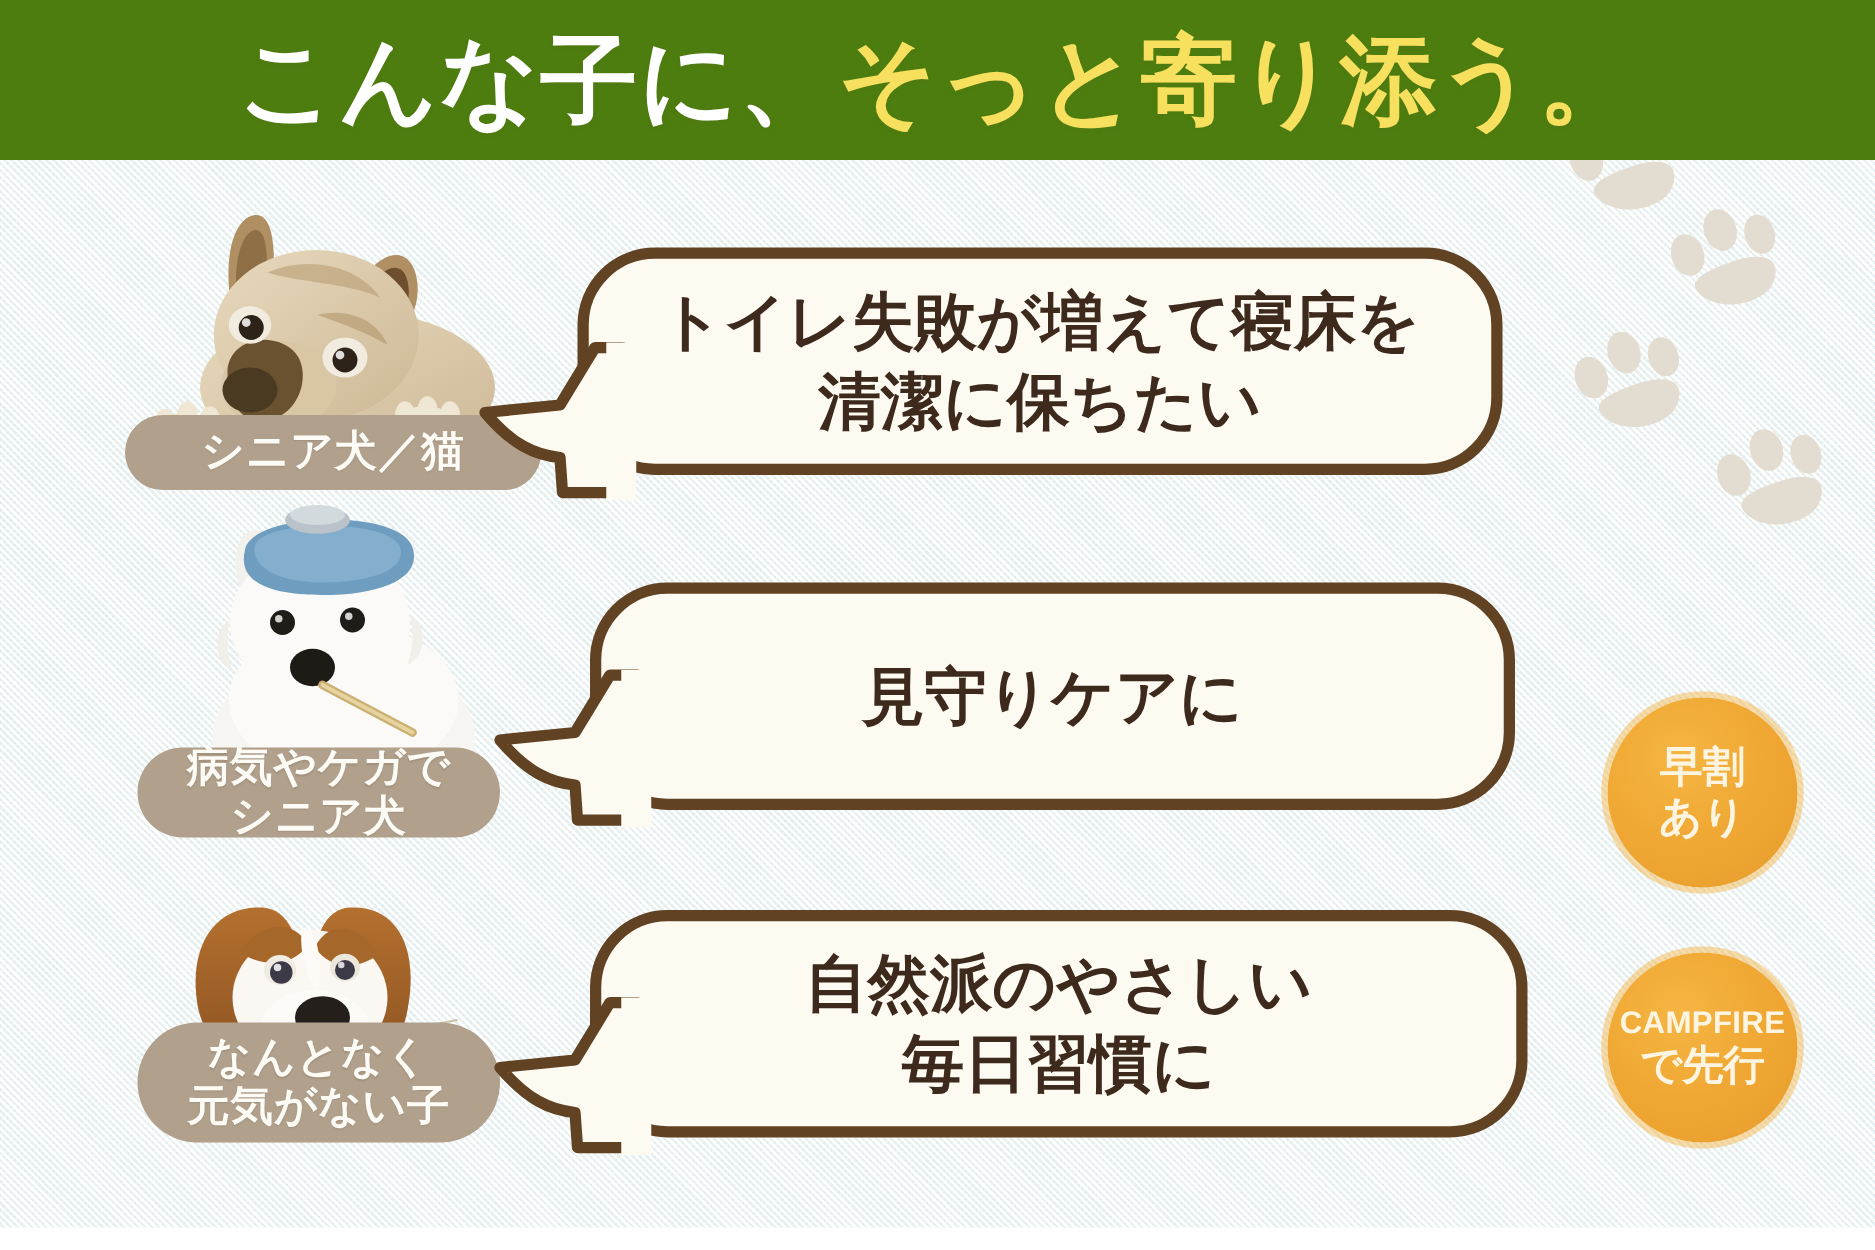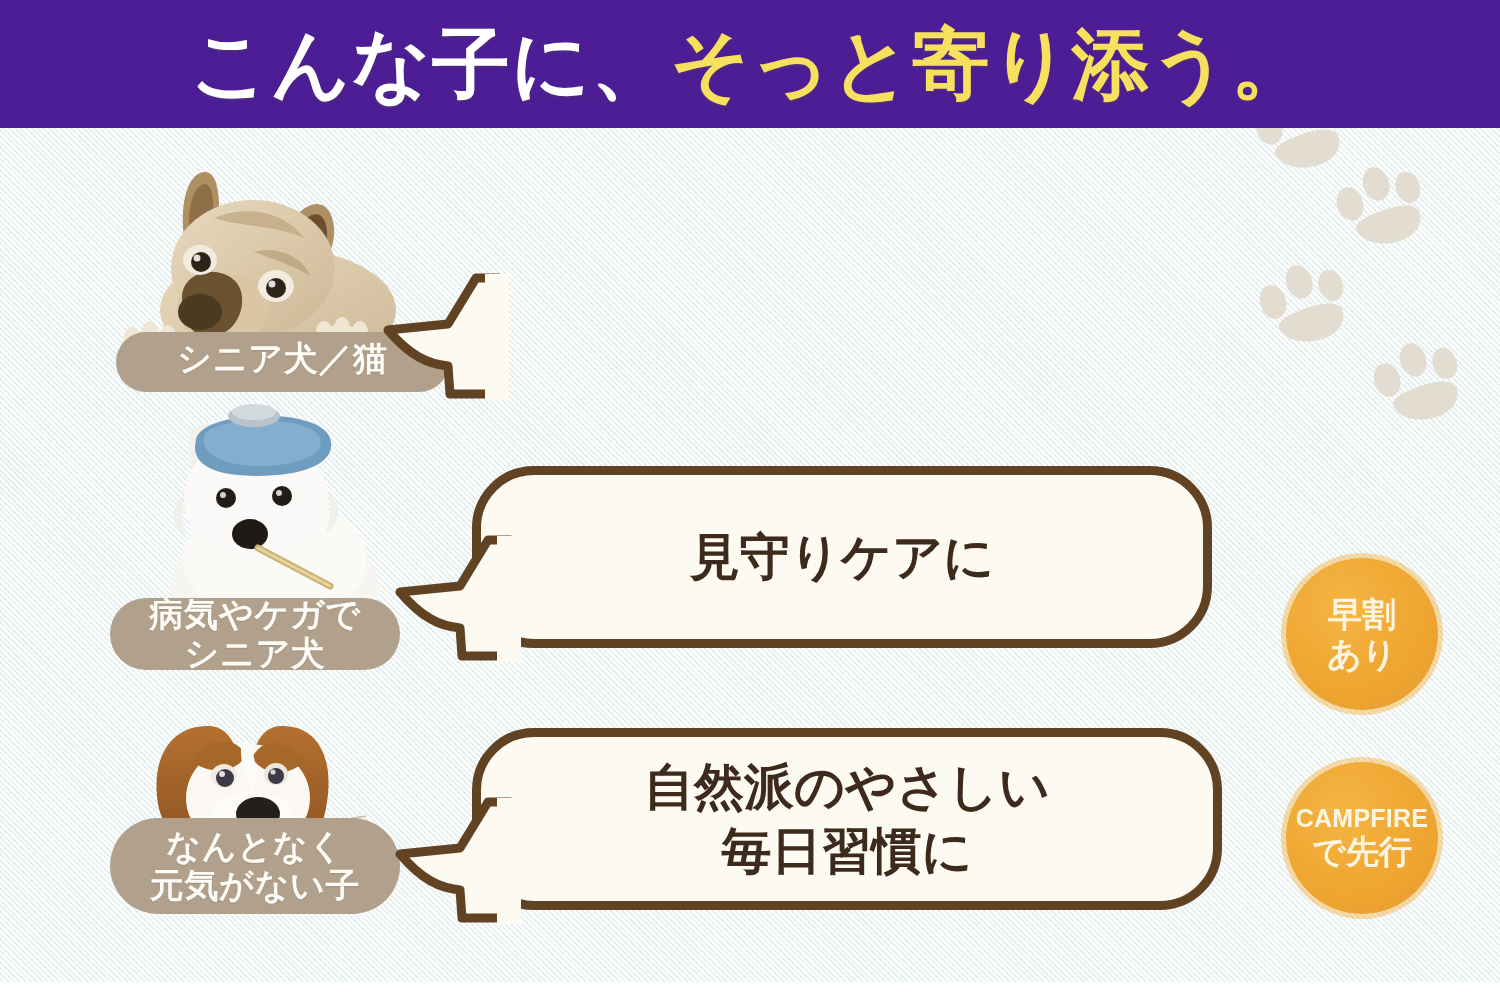--- a/index.html
+++ b/index.html
@@ -30,21 +30,21 @@
       linear-gradient(180deg, #f6fafa 0%, #edf3f3 40%, #f4f8f8 100%);
     z-index: 0;
   }
 
   
   .banner {
     position: absolute;
     left: 0; top: 0;
     width: 1500px;
     height: 128px;
-    background: #4c1d95;
+    background: #4d7c0f;
     z-index: 5;
     display: flex;
     align-items: center;
     justify-content: center;
   }
   .banner-title {
     font-size: 78px;
     font-weight: 700;
     letter-spacing: 0.01em;
     line-height: 1;
@@ -227,24 +227,28 @@
         <ellipse cx="32" cy="172" rx="8" ry="11"></ellipse>
         <ellipse cx="50" cy="176" rx="8" ry="11"></ellipse>
         <ellipse cx="222" cy="186" rx="30" ry="21"></ellipse>
         <ellipse cx="206" cy="172" rx="8" ry="11"></ellipse>
         <ellipse cx="224" cy="168" rx="8" ry="11"></ellipse>
         <ellipse cx="242" cy="172" rx="8" ry="11"></ellipse>
       </g>
     </g>
   </svg>
 
-  <div class="pet-label" style="left:116px; top:332px; width:333px; height:60px; font-size:34px;font-family:Liberation Mono, monospace;">
+  <div class="pet-label" style="left:100px; top:332px; width:333px; height:60px; font-size:34px;">
     <span>シニア犬／猫</span>
   </div>
 
+  <div class="bubble" style="left:462px; top:198px; width:740px; height:182px;">
+    <div class="bubble-line" style="font-size:50px;">トイレ失敗が増えて寝床を</div>
+    <div class="bubble-line" style="font-size:50px;">清潔に保ちたい</div>
+  </div>
   <svg class="bubble-tail" style="left:380px; top:272px; width:130px; height:130px;" viewBox="0 0 130 130">
     <path d="M118 6 L96 6 L68 52 L8 58 C30 84 48 92 68 94 L70 122 L118 122 Z" fill="#fdfaf2" stroke="#614223" stroke-width="9" stroke-linejoin="round"></path>
     <rect x="105" y="2" width="24" height="126" fill="#fdfaf2"></rect>
   </svg>
 
   <svg class="pet-photo" style="left:130px; top:400px; width:290px; height:230px;" viewBox="0 0 290 230">
     <defs>
       <clipPath id="clip2">
           <rect x="0" y="0" width="290" height="230"></rect>
         </clipPath>

